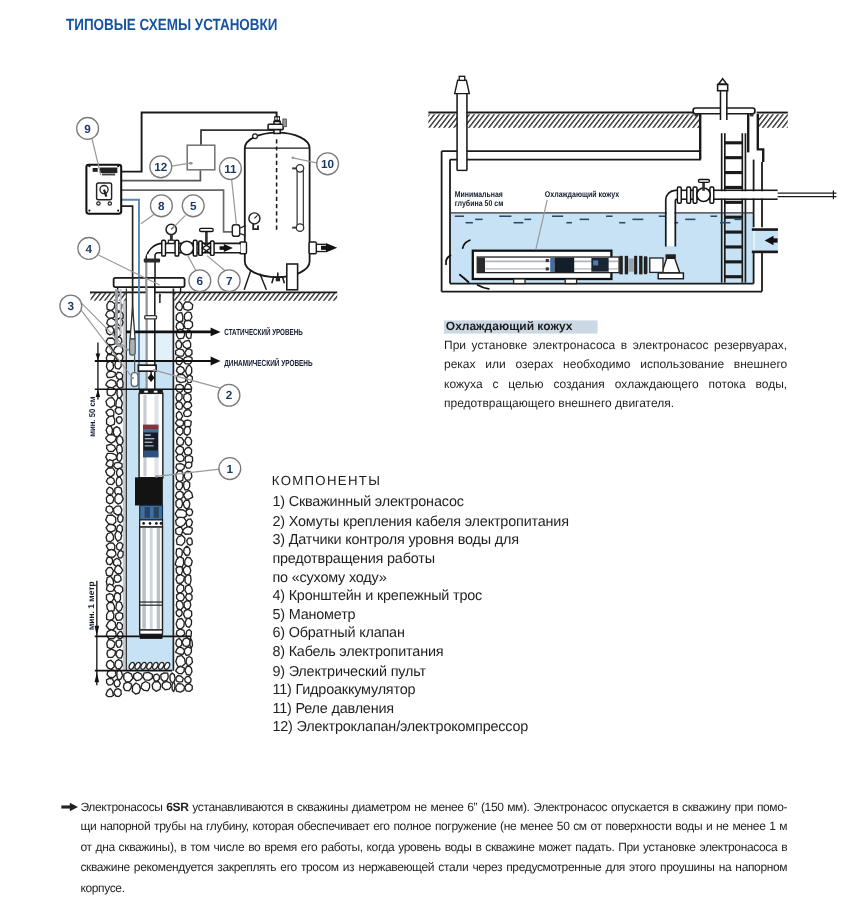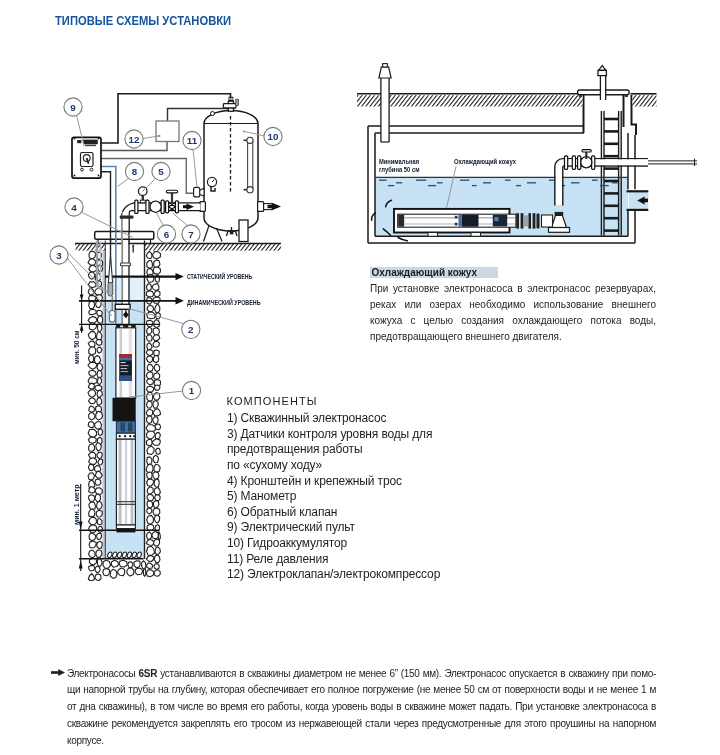--- a/index.html
+++ b/index.html
@@ -552,26 +552,28 @@
 <div id="okhead" class="abs">Охлаждающий кожух</div>
 <div id="okpar" class="abs">
 <div class="jl">При установке электронасоса в электронасос резервуарах,</div>
 <div class="jl">реках или озерах необходимо использование внешнего</div>
 <div class="jl">кожуха с целью создания охлаждающего потока воды,</div>
 <div>предотвращающего внешнего двигателя.</div>
 </div>
 <div id="comp" class="abs">КОМПОНЕНТЫ</div>
 <div id="complist" class="abs">
 <div>1) Скважинный электронасос</div>
+<div>2) Хомуты крепления кабеля электропитания</div>
 <div>3) Датчики контроля уровня воды для предотвращения работы<br>по «сухому ходу»</div>
 <div>4) Кронштейн и крепежный трос</div>
 <div>5) Манометр</div>
 <div>6) Обратный клапан</div>
+<div>8) Кабель электропитания</div>
 <div>9) Электрический пульт</div>
-<div>10) Гидроаккумулятор</div>
+<div>11) Гидроаккумулятор</div>
 <div>11) Реле давления</div>
 <div>12) Электроклапан/электрокомпрессор</div>
 </div>
 <svg class="abs" style="left:51.3px;top:668.6px" width="14" height="7" viewBox="0 0 14 7">
     <rect x="0" y="2.2" width="8.5" height="2.6" fill="#222"></rect>
     <path d="M7.2,0 L14,3.5 L7.2,7 Z" fill="#222"></path>
   </svg>
 <div id="botpar" class="abs">
 <div class="jl">Электронасосы <b>6SR</b> устанавливаются в скважины диаметром не менее 6” (150 мм). Электронасос опускается в скважину при помо-</div>
 <div class="jl">щи напорной трубы на глубину, которая обеспечивает его полное погружение (не менее 50 см от поверхности воды и не менее 1 м</div>

